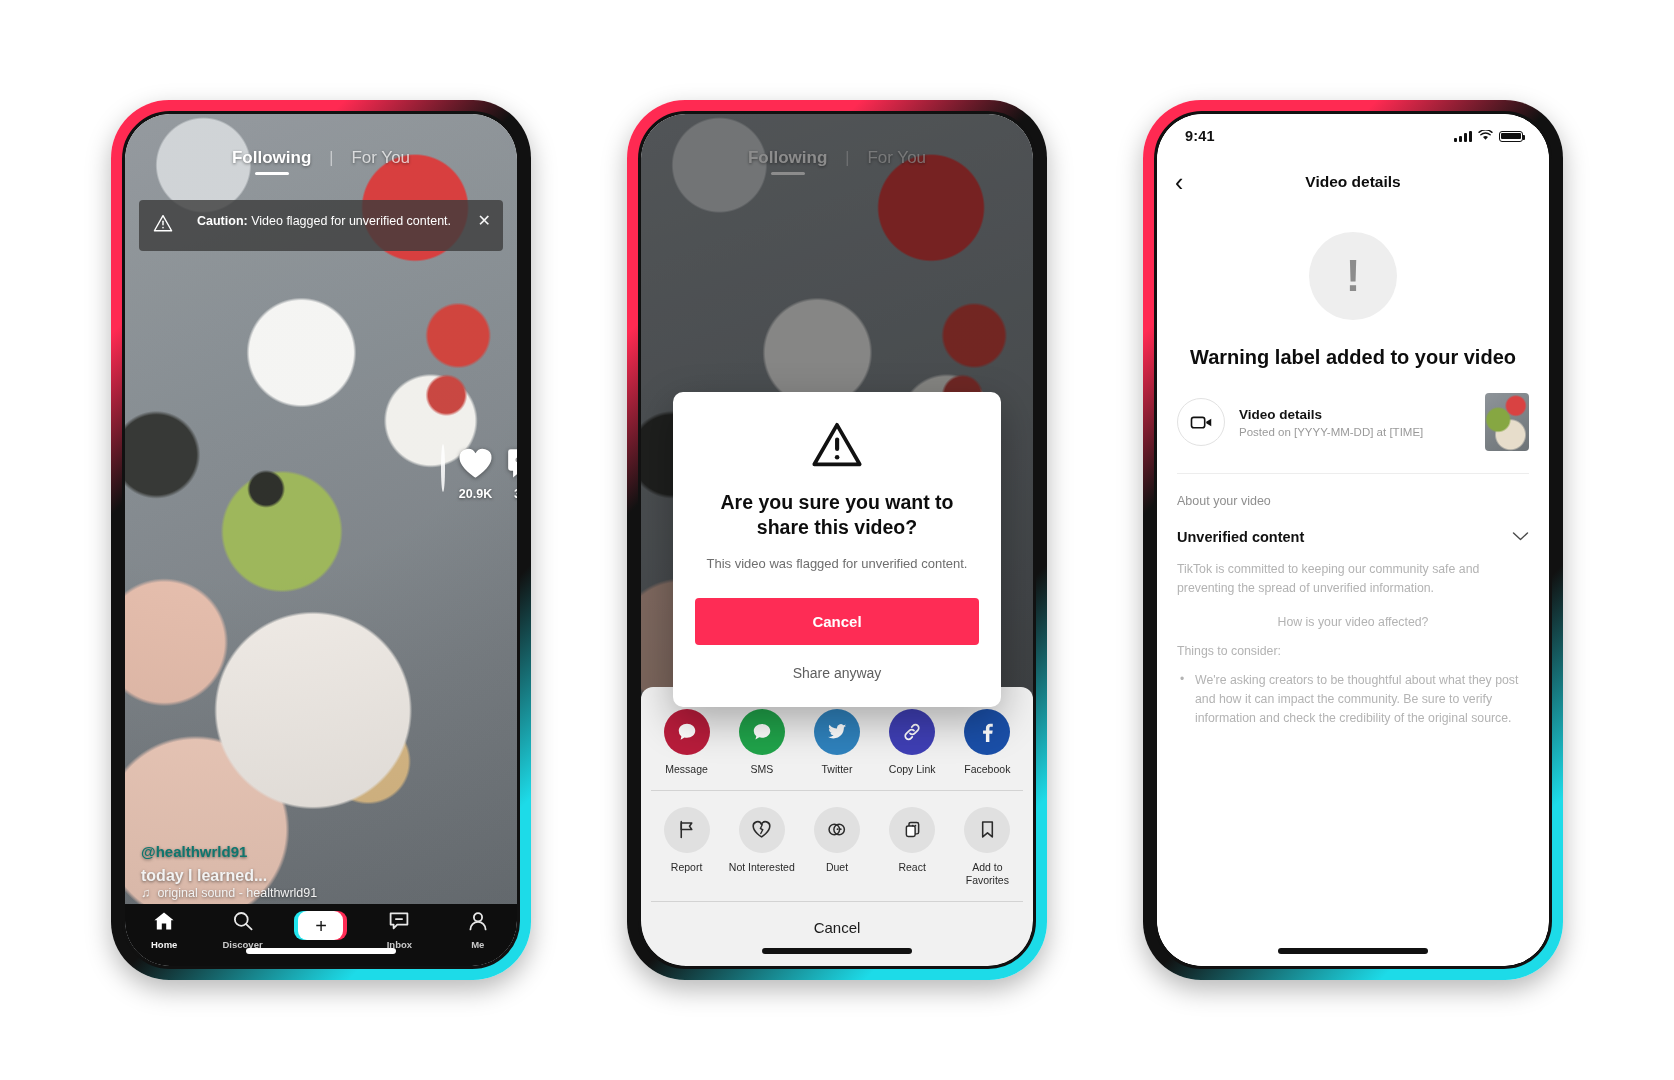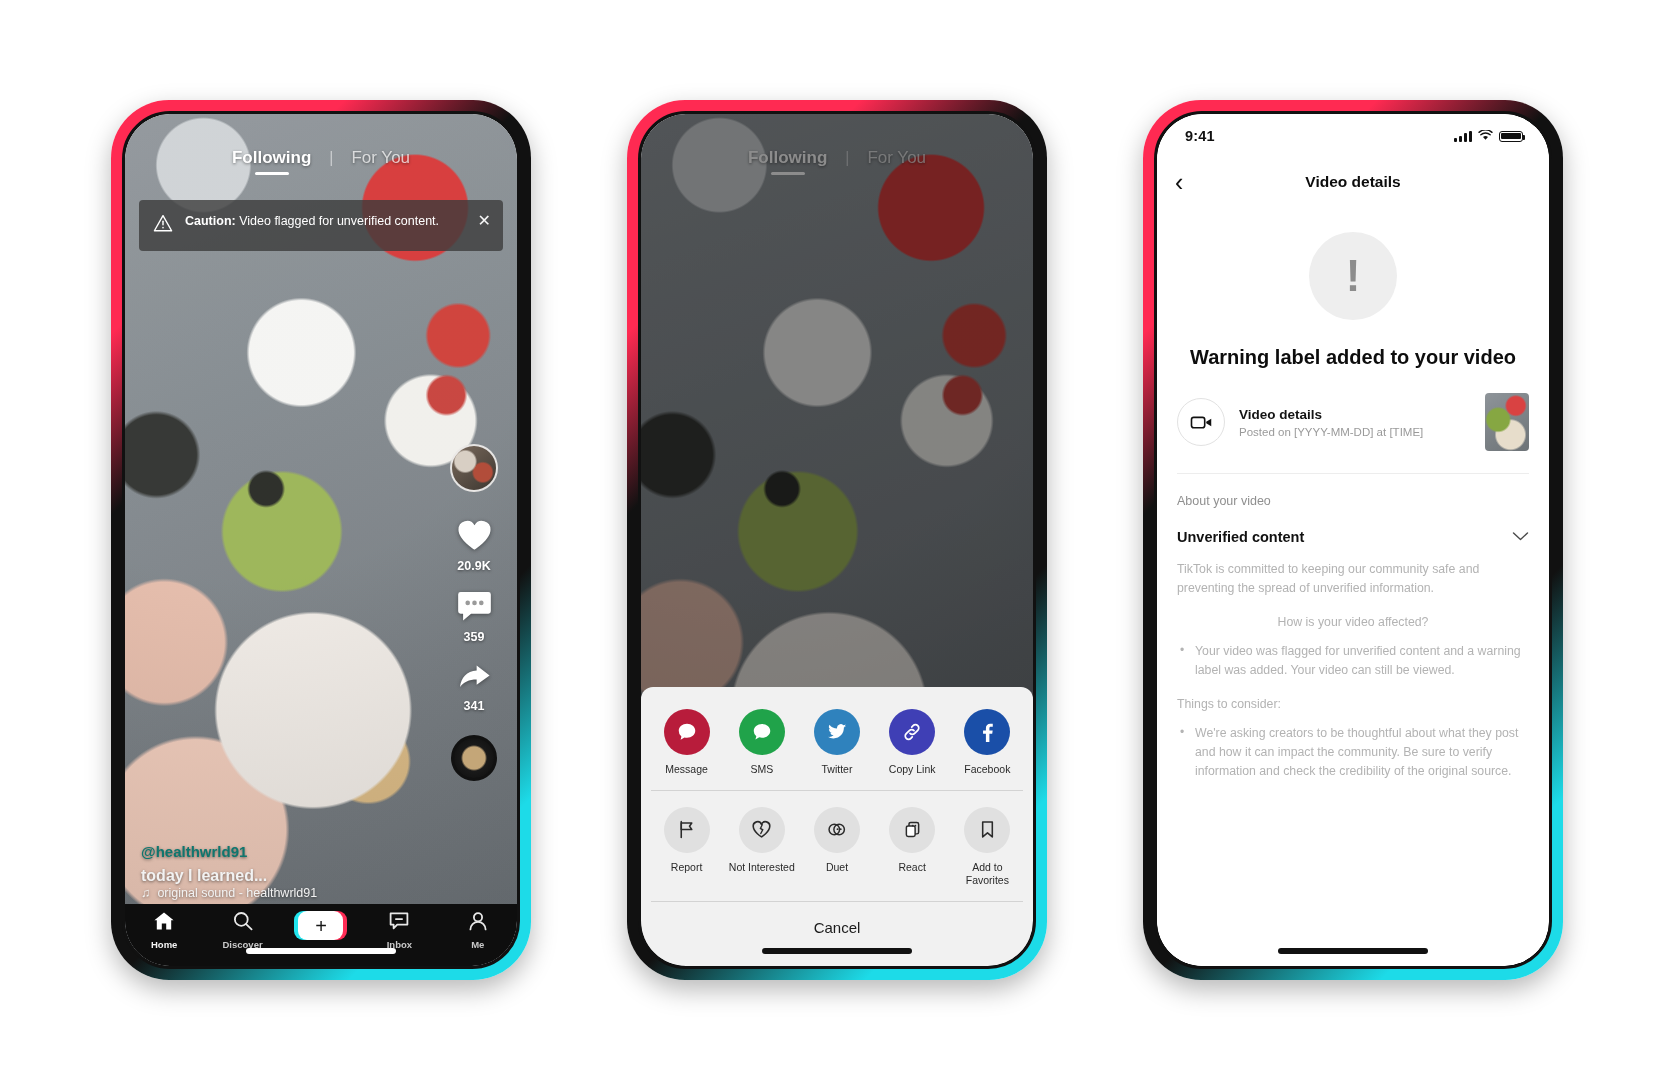--- a/index.html
+++ b/index.html
@@ -99,32 +99,32 @@
   .feed-tab.active::after{
     content:""; position:absolute; left:50%; transform:translateX(-50%);
     bottom:0; width: 34px; height:3px; background:#fff; border-radius:2px;
   }
   .tab-sep { color: rgba(255,255,255,.5); font-size: 16px; padding-bottom:7px; }
 
   .caution {
     position:absolute; top: 86px; left: 14px; right: 14px;
     background: rgba(60,60,60,.80);
     border-radius: 4px;
-    display:flex; align-items: flex-start; gap: 12px;
+    display:flex; align-items: flex-start; gap: 24px;
     padding: 13px 12px 15px 14px;
     z-index: 22;
   }
   .caution-txt { color:#fff; font-size: 12.5px; line-height: 1.35; flex:1; }
   .caution-txt b { font-weight: 700; }
   .caution-x { color:#fff; font-size: 16px; line-height: 1; opacity:.95; cursor:pointer; }
 
   .actions {
     position:absolute; right: 10px; top: 330px;
     width: 66px; z-index: 21;
-    display:flex; flex-direction: column; align-items:center; gap: 2px;
+    display:flex; flex-direction: row; align-items:center; gap: 12px;
   }
   .avatar-ring{
     width: 48px; height:48px; border-radius: 50%;
     border: 2px solid rgba(255,255,255,.85);
     background:
       radial-gradient(circle at 30% 35%, #d8cfc4 0 10px, rgba(216,207,196,0) 12px),
       radial-gradient(circle at 70% 60%, #b24d3a 0 9px, rgba(178,77,58,0) 11px),
       linear-gradient(140deg,#7a6a5c,#3c3630);
     margin-bottom: 24px;
   }
@@ -504,20 +504,33 @@
                   </svg>
             </span>
             <span class="share-lb">Add to Favorites</span>
           </div>
         </div>
 
         <div class="sheet-div"></div>
         <div class="cancel-row">Cancel</div>
       </div>
 
+      <div class="modal">
+        <div class="modal-ic">
+          <svg width="54" height="48" viewBox="0 0 24 22">
+                <path d="M12 2.2 22.4 20.3H1.6Z" fill="none" stroke="#111" stroke-width="1.7" stroke-linejoin="round"></path>
+                <rect x="11.1" y="8" width="1.9" height="6.2" rx=".95" fill="#111"></rect>
+                <circle cx="12.05" cy="17.1" r="1.05" fill="#111"></circle>
+              </svg>
+        </div>
+        <div class="modal-h">Are you sure you want to share this video?</div>
+        <div class="modal-p">This video was flagged for unverified content.</div>
+        <button class="modal-primary">Cancel</button>
+        <button class="modal-secondary">Share anyway</button>
+      </div>
 
       <div class="home-bar"></div>
     </div>
    </div>
   </div>
 
   <div class="phone">
    <div class="phone-inner">
     <div class="screen">
       <div class="d-screen">
@@ -577,23 +590,20 @@
           <span>
             <svg width="17" height="11" viewBox="0 0 18 11">
                   <path d="M1.6 1.8 9 8.6l7.4-6.8" fill="none" stroke="#4a4a4a" stroke-width="1.5" stroke-linecap="round" stroke-linejoin="round"></path>
                 </svg>
           </span>
         </div>
 
         <div class="d-body">
           <div class="d-p">TikTok is committed to keeping our community safe and preventing the spread of unverified information.</div>
           <div class="d-p" style="margin-bottom:10px;text-align:center;">How is your video affected?</div>
-          <ul class="d-ul">
-            <li class="d-li">Your video was flagged for unverified content and a warning label was added. Your video can still be viewed.</li>
-          </ul>
           <div class="d-p" style="margin-bottom:10px;">Things to consider:</div>
           <ul class="d-ul">
             <li class="d-li">We're asking creators to be thoughtful about what they post and how it can impact the community. Be sure to verify information and check the credibility of the original source.</li>
           </ul>
         </div>
 
         <div class="home-bar"></div>
       </div>
     </div>
    </div>

